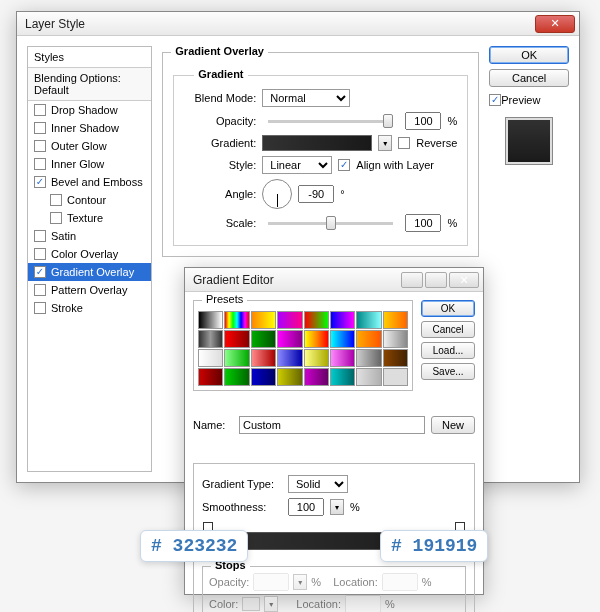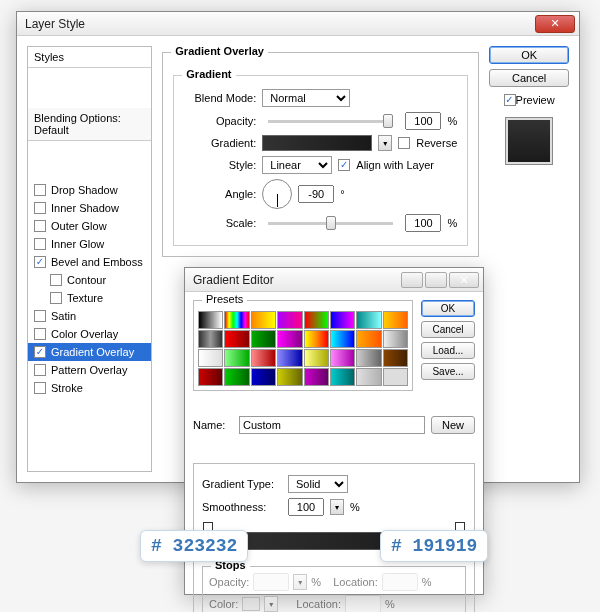--- a/index.html
+++ b/index.html
@@ -8,56 +8,56 @@
 .window { position: absolute; background: #fff; border: 1px solid #888; box-shadow: 0 4px 20px rgba(0,0,0,0.25); }
 .titlebar { display: flex; align-items: center; justify-content: space-between; background: linear-gradient(#fdfdfd,#e9e9e9); border-bottom: 1px solid #ccc; height: 24px; padding: 0 0 0 8px; }
 .titlebar .title { font-size: 12px; color: #222; }
 .titlebar .close-btn { width: 40px; height: 18px; background: linear-gradient(#e07070,#c83828); border: 1px solid #a03020; border-radius: 3px; color: #fff; text-align: center; line-height: 14px; margin-right: 4px; cursor: pointer; }
 .titlebar .min-max { display: flex; gap: 2px; }
 .titlebar .min-max span { width: 22px; height: 16px; border: 1px solid #aaa; background: linear-gradient(#f8f8f8,#ddd); border-radius: 2px; cursor: pointer; }
 
 .layer-style { left: 16px; top: 11px; width: 564px; height: 472px; }
 .ls-body { display: flex; padding: 10px; gap: 10px; height: calc(100% - 24px); }
 
-.styles-panel { width: 135px; border: 1px solid #bbb; display: flex; flex-direction: column; gap: 40px; }
+.styles-panel { width: 135px; border: 1px solid #bbb; display: flex; flex-direction: column; }
 .styles-header { padding: 4px 6px; border-bottom: 1px solid #ccc; }
 .styles-sub { padding: 4px 6px; border-bottom: 1px solid #ccc; background: #f8f8f8; }
 .styles-list { flex: 1; }
 .style-item { display: flex; align-items: center; gap: 5px; padding: 3px 6px; cursor: pointer; }
 .style-item.selected { background: #2a6fd6; color: #fff; }
 .style-item.indent { padding-left: 22px; }
 .cb { width: 12px; height: 12px; border: 1px solid #888; background: #fff; display: inline-flex; align-items: center; justify-content: center; }
 .cb.checked::after { content: "✓"; font-size: 10px; color: #2a6fd6; line-height: 10px; }
 .style-item.selected .cb.checked::after { color: #2a6fd6; background: #fff; }
 
 .settings { flex: 1; }
 .fieldset { border: 1px solid #bbb; padding: 8px 10px 10px; position: relative; margin-top: 6px; }
 .fieldset > .legend { position: absolute; top: -8px; left: 8px; background: #fff; padding: 0 4px; font-weight: bold; }
 .inner-fieldset { border: 1px solid #ccc; padding: 8px 10px; margin-top: 14px; position: relative; }
-.inner-fieldset > .legend { position: absolute; top: -8px; left: 8px; background: #fff; padding: 0 4px; font-weight: bold; }
+.inner-fieldset > .legend { position: absolute; top: -8px; left: 20px; background: #fff; padding: 0 4px; font-weight: bold; }
 
 .row { display: flex; align-items: center; margin: 5px 0; gap: 6px; }
 .row label { width: 72px; text-align: right; }
 select, input[type=text] { border: 1px solid #999; padding: 1px 3px; background: #fff; height: 18px; }
 .slider-track { flex: 1; height: 3px; background: #ccc; position: relative; margin: 0 6px; }
 .slider-thumb { position: absolute; width: 10px; height: 14px; background: linear-gradient(#fafafa,#ddd); border: 1px solid #888; border-radius: 2px; top: -6px; }
 .num-input { width: 36px; text-align: center; }
 .btn { background: linear-gradient(#fdfdfd,#e4e4e4); border: 1px solid #999; border-radius: 3px; padding: 2px 10px; cursor: pointer; text-align: center; }
 
 .gradient-swatch { width: 110px; height: 16px; background: linear-gradient(to right,#323232,#191919); border: 1px solid #666; cursor: pointer; }
 .dd-arrow { width: 14px; height: 16px; border: 1px solid #999; background: linear-gradient(#f8f8f8,#ddd); display: flex; align-items: center; justify-content: center; cursor: pointer; }
 .dd-arrow::after { content: "▾"; font-size: 8px; }
 
 .angle-ctrl { width: 30px; height: 30px; border: 1px solid #888; border-radius: 50%; position: relative; cursor: pointer; }
 .angle-ctrl::after { content: ""; position: absolute; width: 1px; height: 13px; background: #000; left: 14px; top: 14px; transform-origin: top; }
 
 .right-col { width: 86px; display: flex; flex-direction: column; gap: 5px; align-items: stretch; }
 .right-col .btn { width: 100%; }
 .btn.primary { border-color: #2a6fd6; box-shadow: 0 0 0 1px #7fb0f0 inset; }
-.preview-cb { display: flex; align-items: center; gap: 0; justify-content: center; margin-top: 2px; }
+.preview-cb { display: flex; align-items: center; gap: 0; margin-top: 2px; }
 .preview-box { width: 48px; height: 48px; background: linear-gradient(#323232,#191919); border: 1px solid #888; margin: 6px auto 0; box-shadow: inset 0 0 0 2px #ddd; }
 
 .grad-editor { left: 184px; top: 267px; width: 300px; height: 328px; }
 .ge-body { padding: 8px; display: flex; gap: 20px; height: calc(100% - 24px); flex-direction: column; }
 .ge-top { display: flex; gap: 8px; }
 .presets-box { flex: 1; border: 1px solid #bbb; padding: 4px; position: relative; }
 .presets-box .legend { position: absolute; top: -8px; left: 8px; background: #fff; padding: 0 4px; }
 .presets-grid { display: grid; grid-template-columns: repeat(8,1fr); gap: 1px; margin-top: 6px; }
 .preset { height: 18px; border: 1px solid #999; cursor: pointer; }
 .ge-right { width: 54px; display: flex; flex-direction: column; gap: 4px; }

